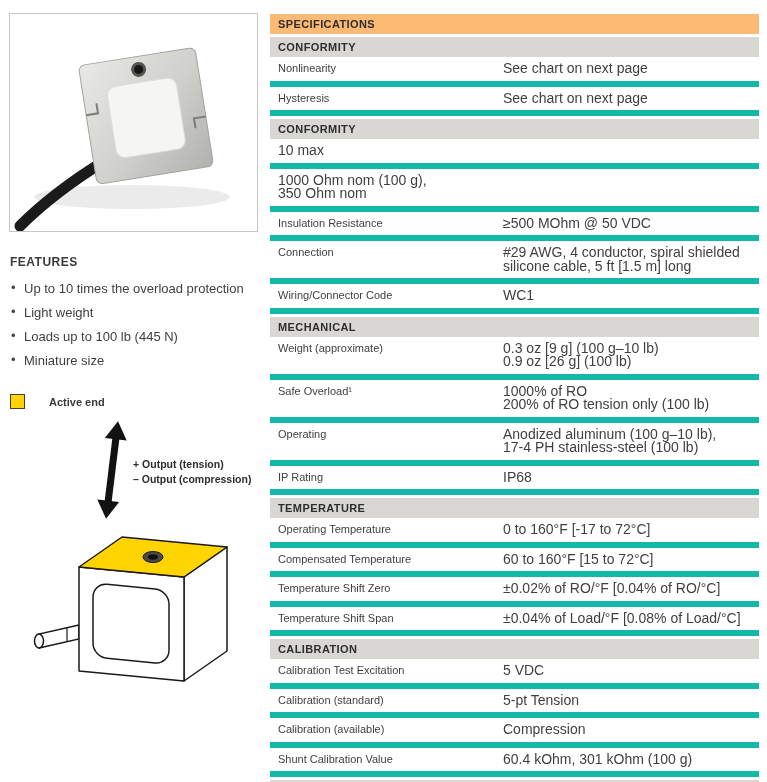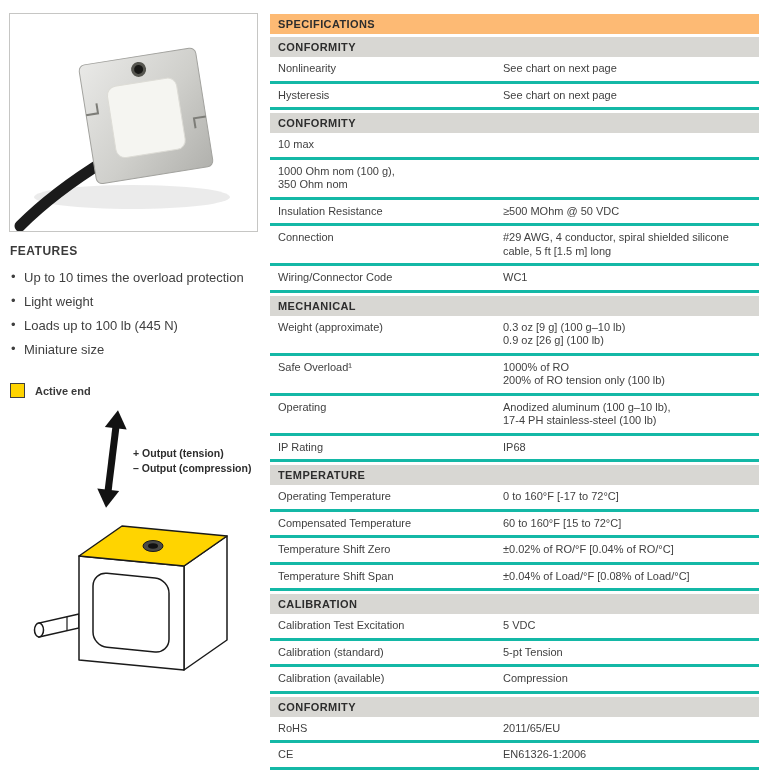--- a/index.html
+++ b/index.html
@@ -13,48 +13,48 @@
 
   
   .left-col { position: absolute; left: 9px; top: 13px; width: 253px; }
   .photo-box {
     width: 249px; height: 219px;
     border: 1px solid #c6c6c4;
     background: #fff;
     overflow: hidden;
   }
   .features-title {
-    margin: 12px 0 13px 1px;
+    margin: 23px 0 13px 1px;
     font-size: 12px; font-weight: bold; letter-spacing: 0.5px; color:#3a3a3a;
   }
   .features-list { list-style: none; margin: 0 0 0 2px; }
   .features-list li {
     position: relative; padding-left: 13px;
     font-size: 13px; line-height: 13px; margin-bottom: 11px; color:#3f3f3f;
   }
   .features-list li::before { content: "•"; position: absolute; left: 0; top: -1px; color:#3f3f3f; }
 
-  .legend { display: flex; align-items: center; gap: 10px; margin: 27px 0 10px 1px; }
+  .legend { display: flex; align-items: center; gap: 24px; margin: 27px 0 10px 1px; }
   .swatch { width: 15px; height: 15px; background: #ffd400; border: 1px solid #3f3f3f; flex: 0 0 auto; }
   .legend-label { font-size: 11px; font-weight: bold; color:#3a3a3a; }
 
   .diagram svg { display: block; }
   svg text { font-family: "Liberation Sans", sans-serif; }
 
   
   .specs { position: absolute; left: 270px; top: 14px; width: 489px; }
   .bar {
     font-size: 11px; font-weight: bold; letter-spacing: 0.4px;
     padding: 4px 8px 4px 8px; color: #2d2d2d;
   }
   .bar.accent { background: #fdba74; }
   .bar.gray { background: #d8d7d3; margin-top: 3px; }
-  .row { display: flex; border-bottom: 3px solid #14b8a6; padding: 5px 0 5px 8px; }
+  .row { display: flex; border-bottom: 6px solid #14b8a6; padding: 5px 0 5px 8px; }
   .row .label { flex: 0 0 225px; font-size: 11px; line-height: 13.5px; padding-right: 6px; }
-  .row .value { flex: 1; font-size: 11px; line-height: 13.5px; white-space: pre-line; }
+  .row .value { flex: 1; font-size: 14px; line-height: 13.5px; white-space: pre-line; }
 </style>
 </head>
 <body>
 
 <div class="page">
 
   <div class="left-col">
 
     <div class="photo-box">
       <svg width="247" height="217" viewBox="0 0 247 217">
@@ -198,20 +198,24 @@
       <div class="value">5 VDC</div>
     </div>
     <div class="row">
       <div class="label">Calibration (standard)</div>
       <div class="value">5-pt Tension</div>
     </div>
     <div class="row">
       <div class="label">Calibration (available)</div>
       <div class="value">Compression</div>
     </div>
+    <div class="row">
+      <div class="label">Shunt Calibration Value</div>
+      <div class="value">60.4 kOhm, 301 kOhm (100 g)</div>
+    </div>
 
     <div class="bar gray">CONFORMITY</div>
     <div class="row">
       <div class="label">RoHS</div>
       <div class="value">2011/65/EU</div>
     </div>
     <div class="row">
       <div class="label">CE</div>
       <div class="value">EN61326-1:2006</div>
     </div>

